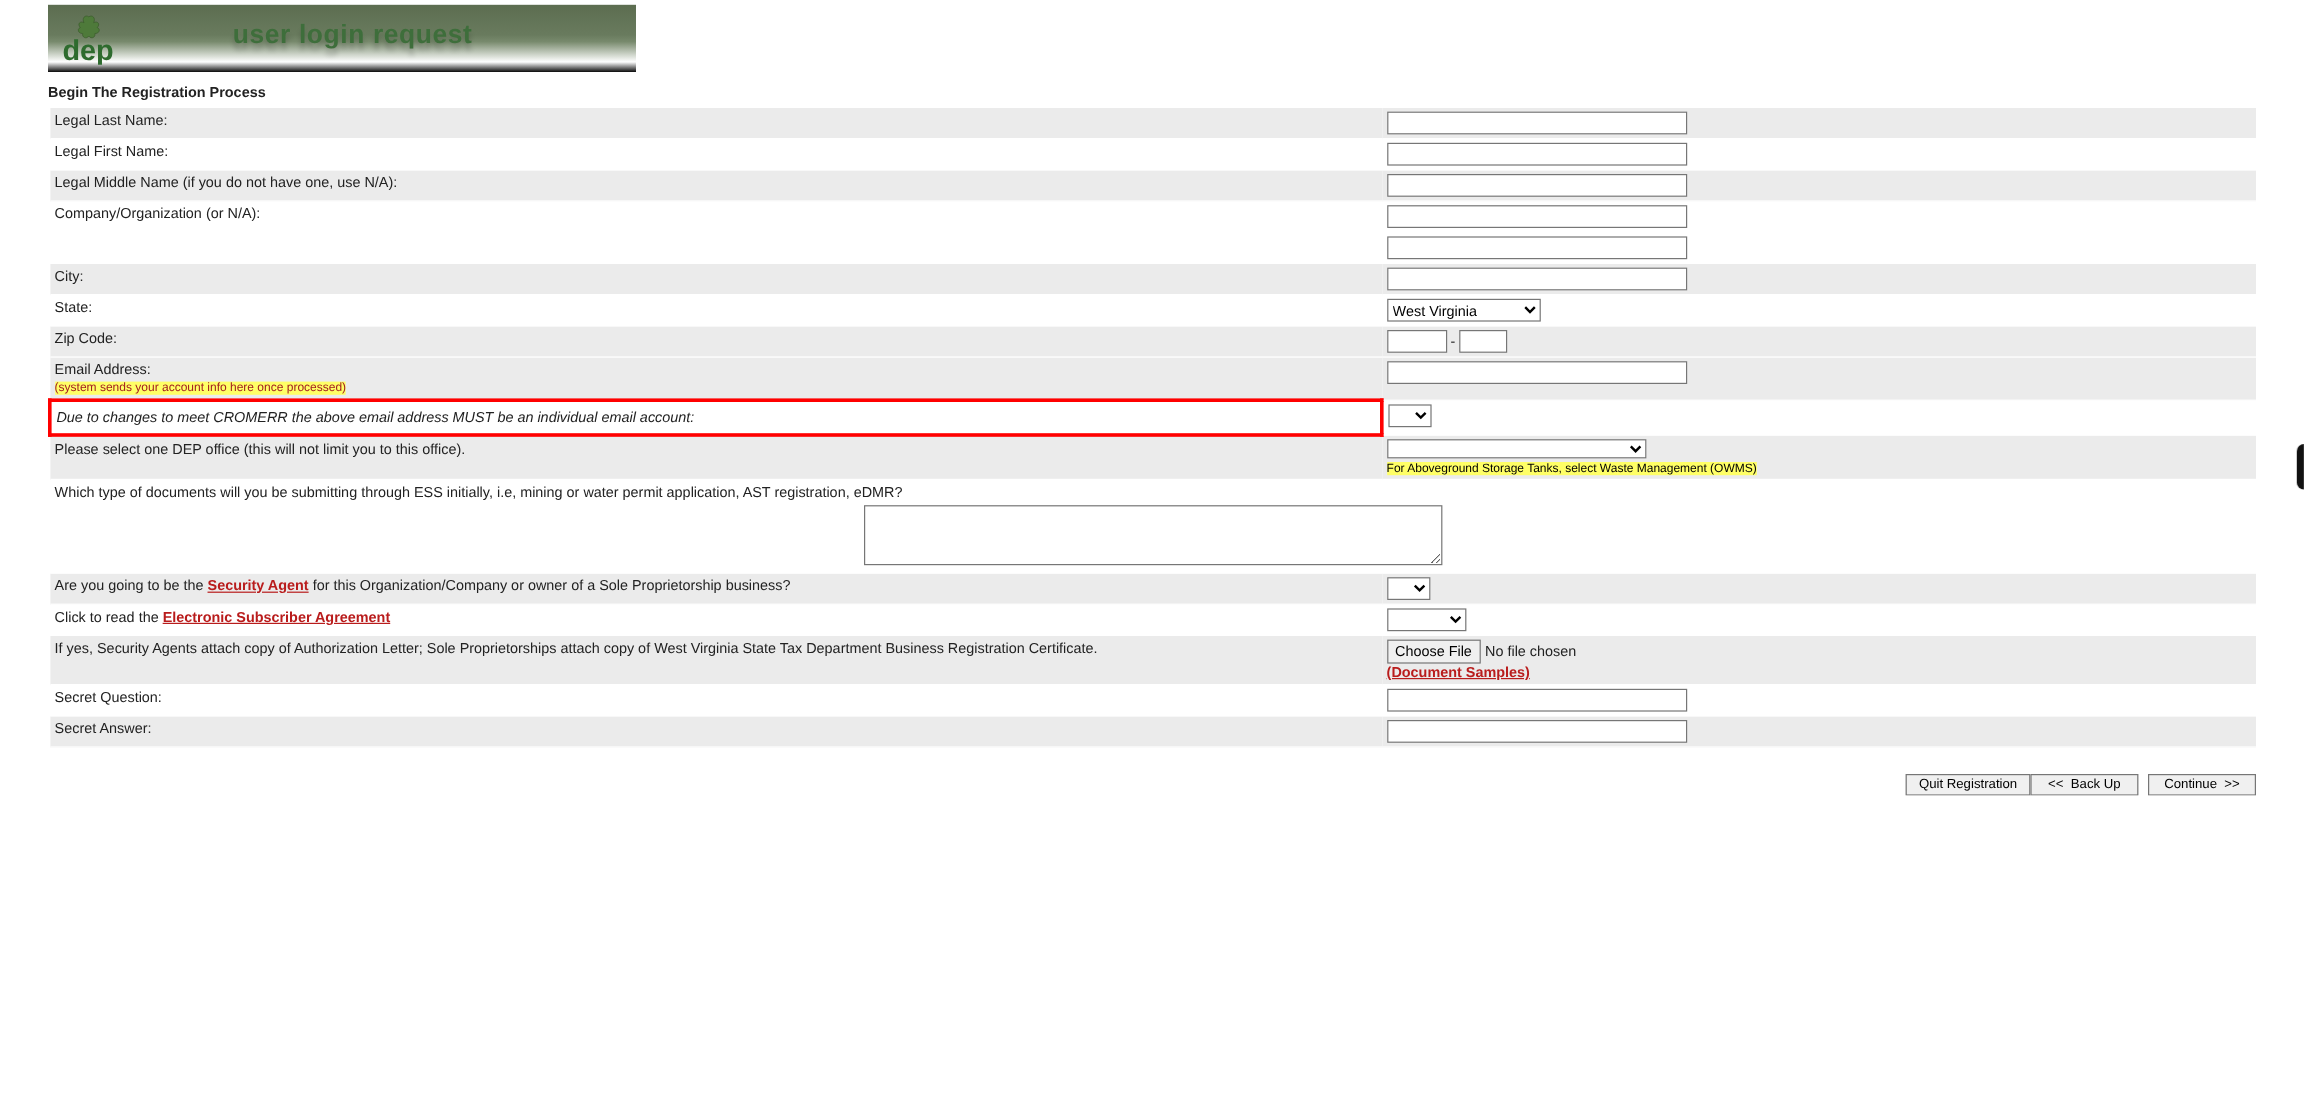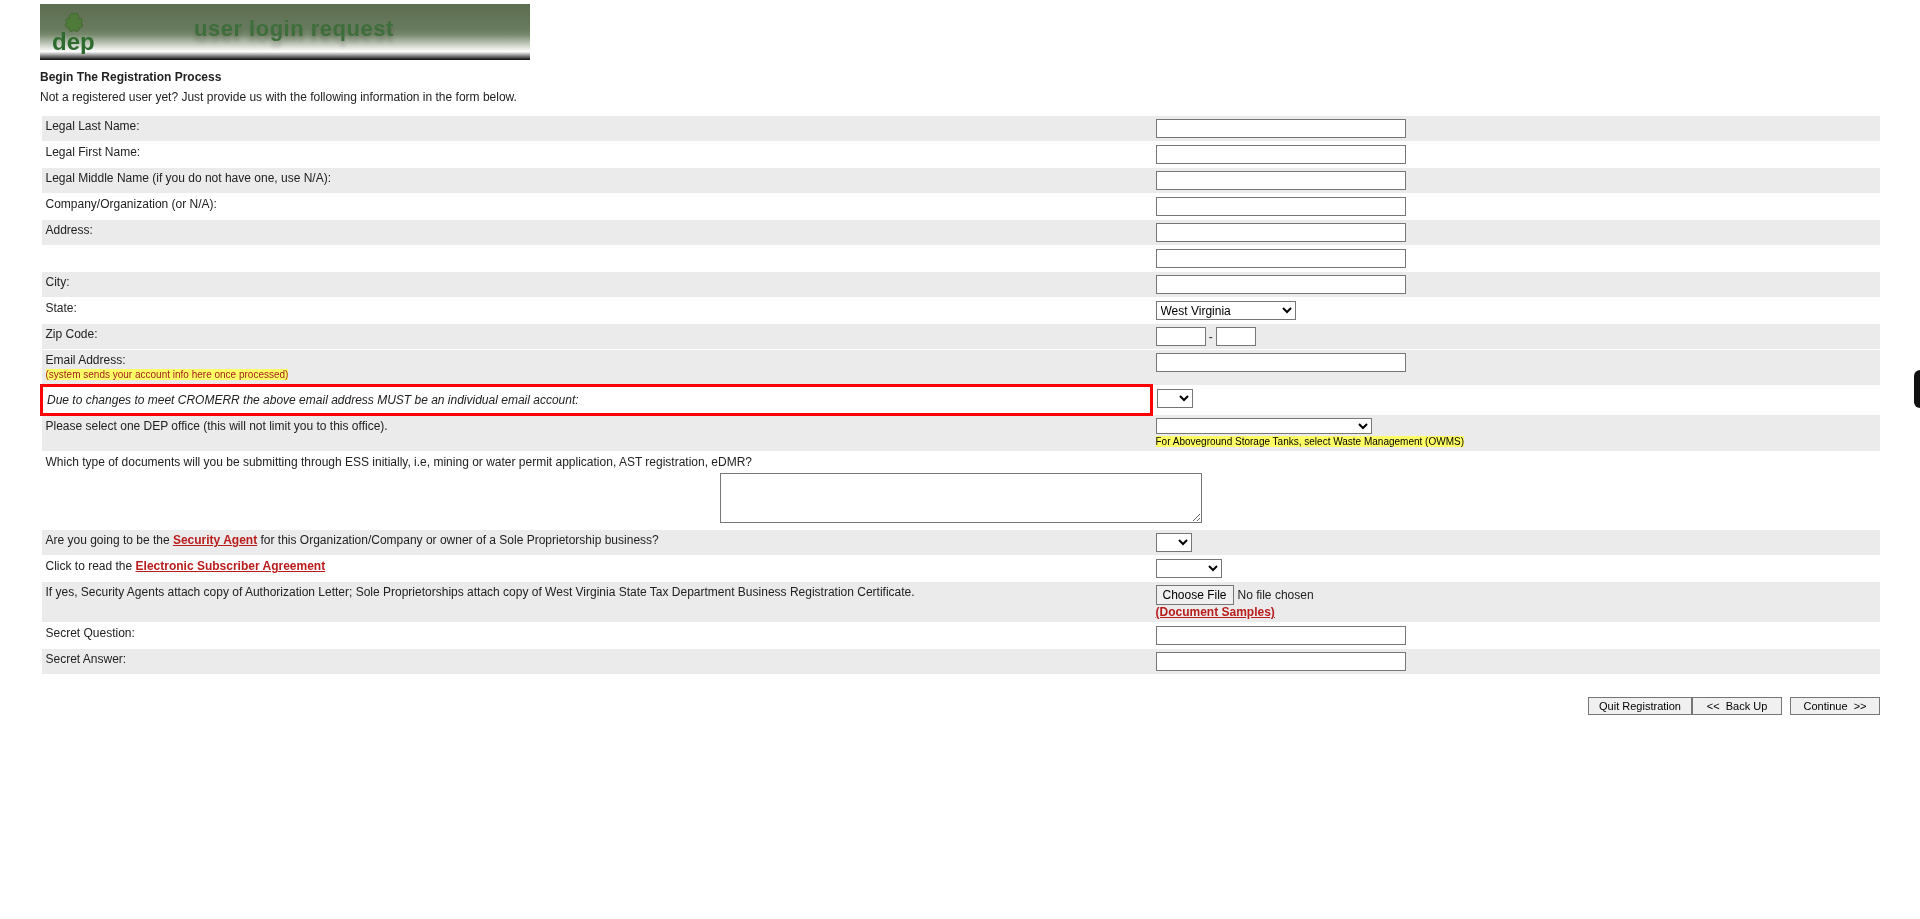--- a/index.html
+++ b/index.html
@@ -154,21 +154,20 @@
         <g>
           <path d="M28 4 C31 2,34 5,32 9 C35 7,38 10,35 13 C38 14,37 18,33 18 C34 21,30 23,28 20 C26 23,22 21,23 18 C19 18,18 14,21 13 C18 10,21 7,24 9 C22 5,25 2,28 4 Z" fill="#4e7a3a" stroke="#3a5c2b" stroke-width="0.6"></path>
           <text x="6" y="40" font-family="Trebuchet MS, Verdana, sans-serif" font-size="24" font-weight="bold" fill="#2e6b2e">dep</text>
         </g>
       </svg>
     </span>
     <span class="banner-title">user login request</span>
   </div>
 
   <div class="section-title">Begin The Registration Process</div>
-  <div class="sub-text">Not a registered user yet? Just provide us with the following information in the form below.</div>
 
   <table class="form-table">
     <colgroup>
       <col class="label-col">
       <col class="input-col">
     </colgroup>
 
     <tbody>
         <tr class="shade">
       <td class="label-cell">Legal Last Name:</td>
@@ -183,39 +182,35 @@
     <tr class="shade">
       <td>Legal Middle Name (if you do not have one, use N/A):</td>
       <td><input type="text" style="width: 250px;"></td>
     </tr>
 
     <tr class="noshade">
       <td>Company/Organization (or N/A):</td>
       <td><input type="text" style="width: 250px;"></td>
     </tr>
 
-    <tr class="shade">
-      <td>Address:</td>
-      <td><input type="text" style="width: 250px;"></td>
-    </tr>
 
     <tr class="noshade">
       <td></td>
       <td><input type="text" style="width: 250px;"></td>
     </tr>
 
     <tr class="shade">
       <td>City:</td>
       <td><input type="text" style="width: 250px;"></td>
     </tr>
 
     <tr class="noshade">
       <td>State:</td>
       <td>
-        <select style="width:140px">
+        <select style="width:128px">
           <option>West Virginia</option>
         </select>
       </td>
     </tr>
 
     <tr class="shade">
       <td>Zip Code:</td>
       <td>
         <input type="text" style="width: 50px;"><span> - </span><input type="text" style="width: 40px;">
       </td>

